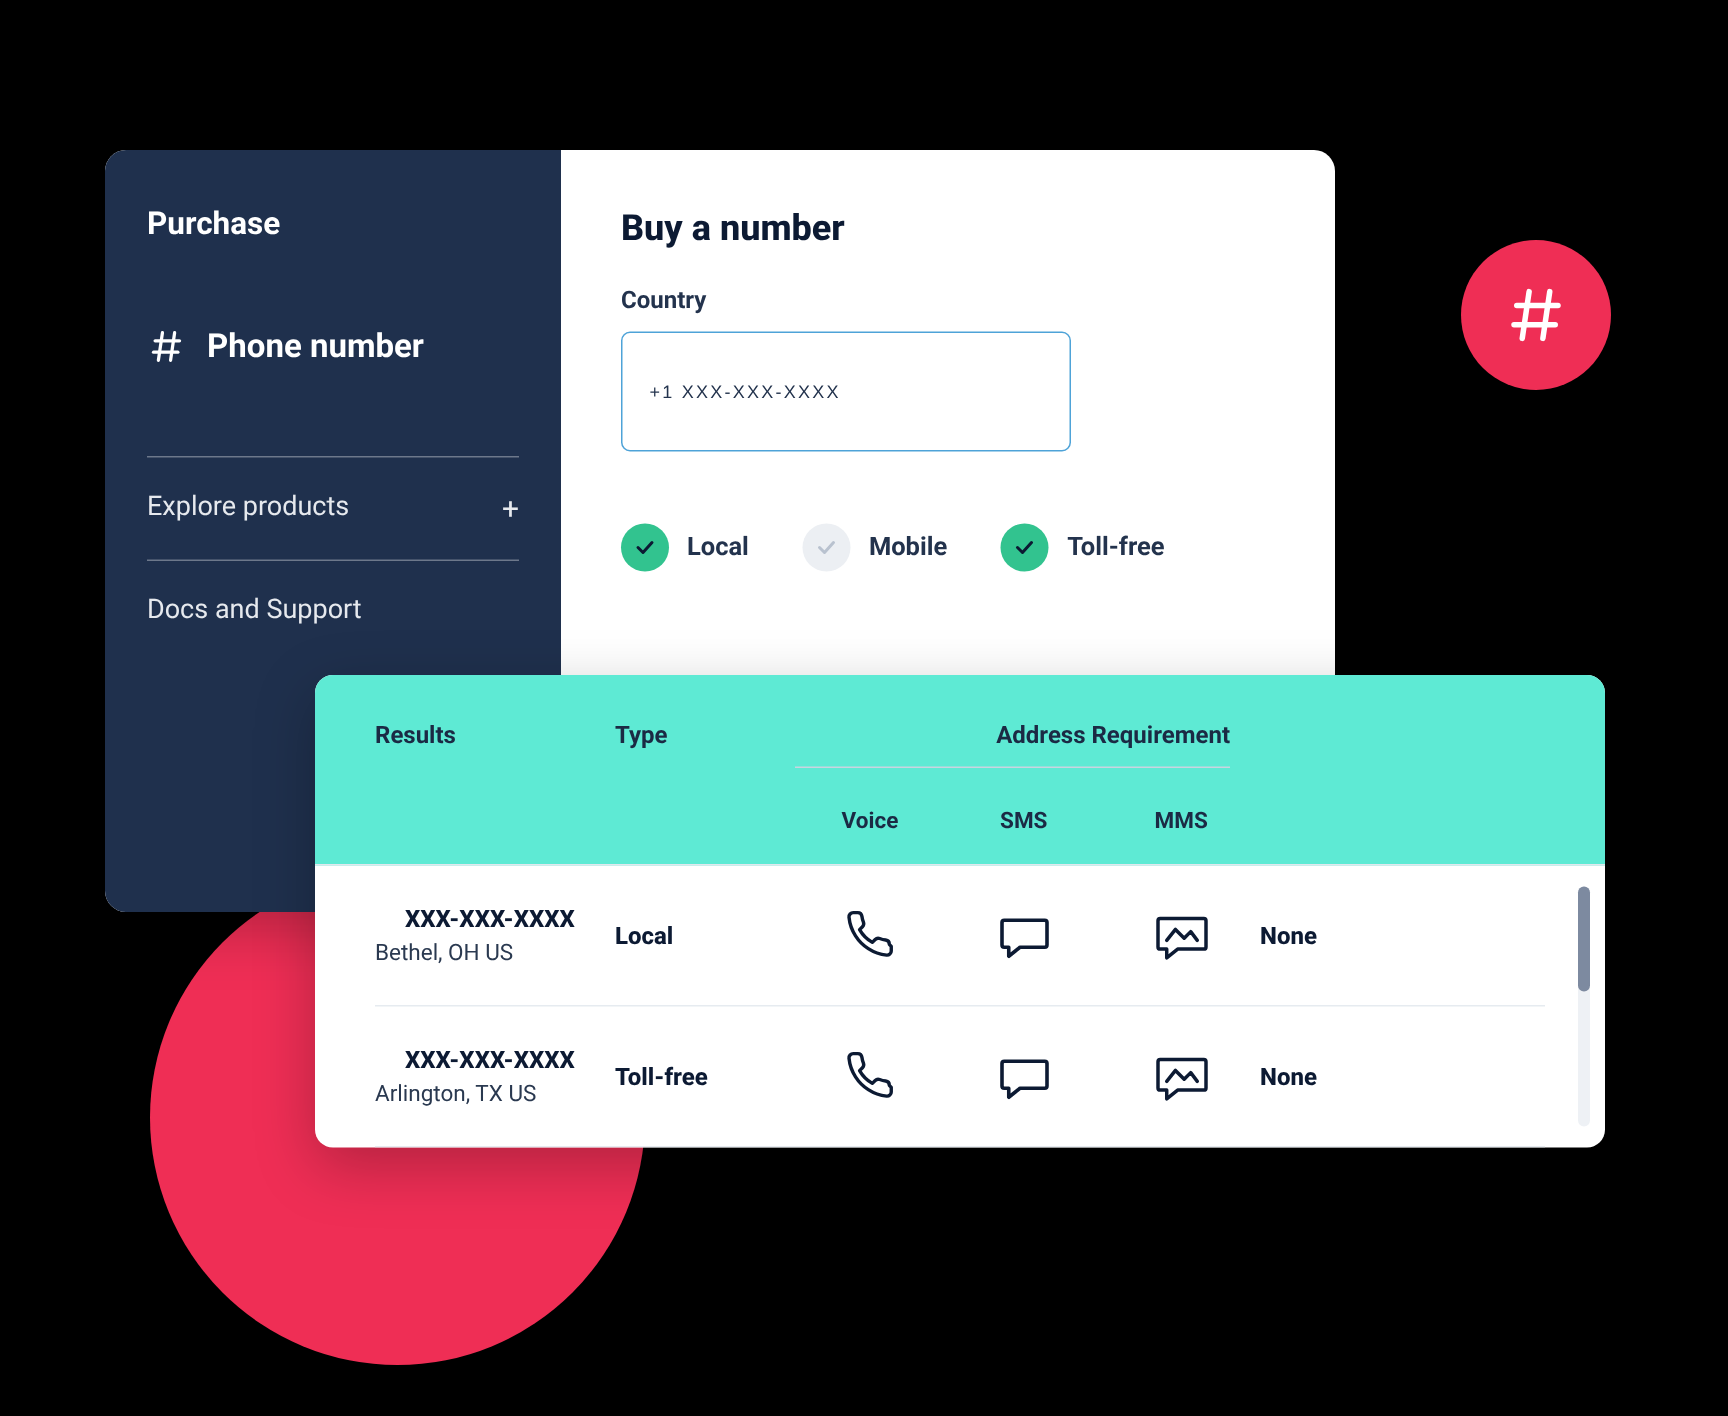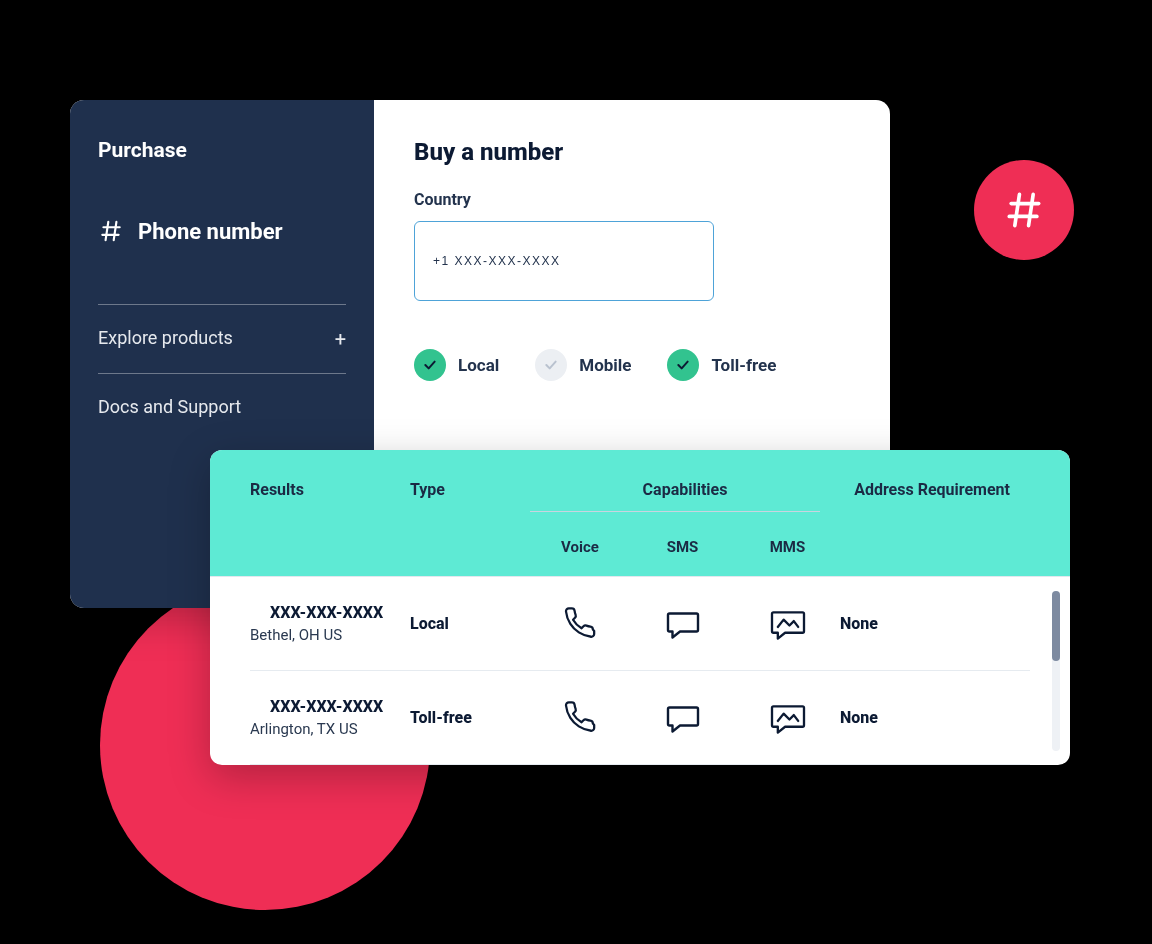--- a/index.html
+++ b/index.html
@@ -284,21 +284,20 @@
       </div>
     </div>
   </section>
 </div>
 
 <div class="results-panel">
   <div class="results-header">
     <div class="results-header-row1">
       <div>Results</div>
       <div>Type</div>
-      <div class="cap-col">Capabilities</div>
       <div class="addr-col">Address Requirement</div>
     </div>
     <div class="cap-underline"></div>
     <div class="results-header-row2">
       <div></div>
         <div></div>
       <div class="cap-col">Voice</div>
       <div class="cap-col">SMS</div>
       <div class="cap-col">MMS</div>
       <div></div>

